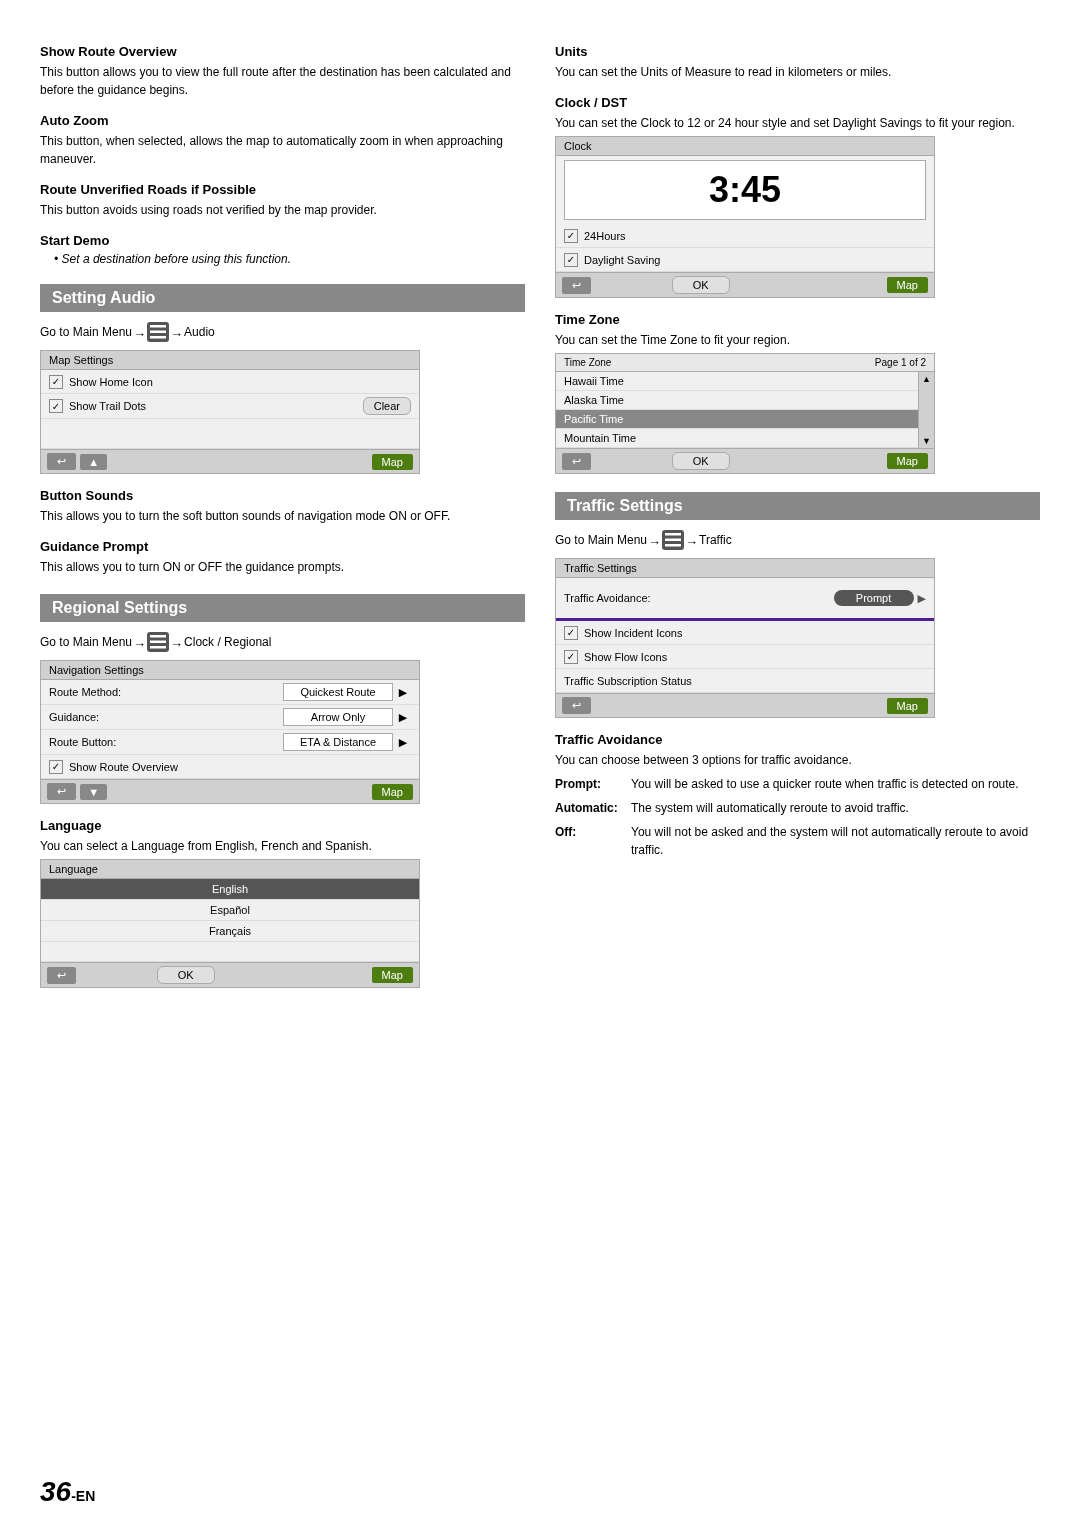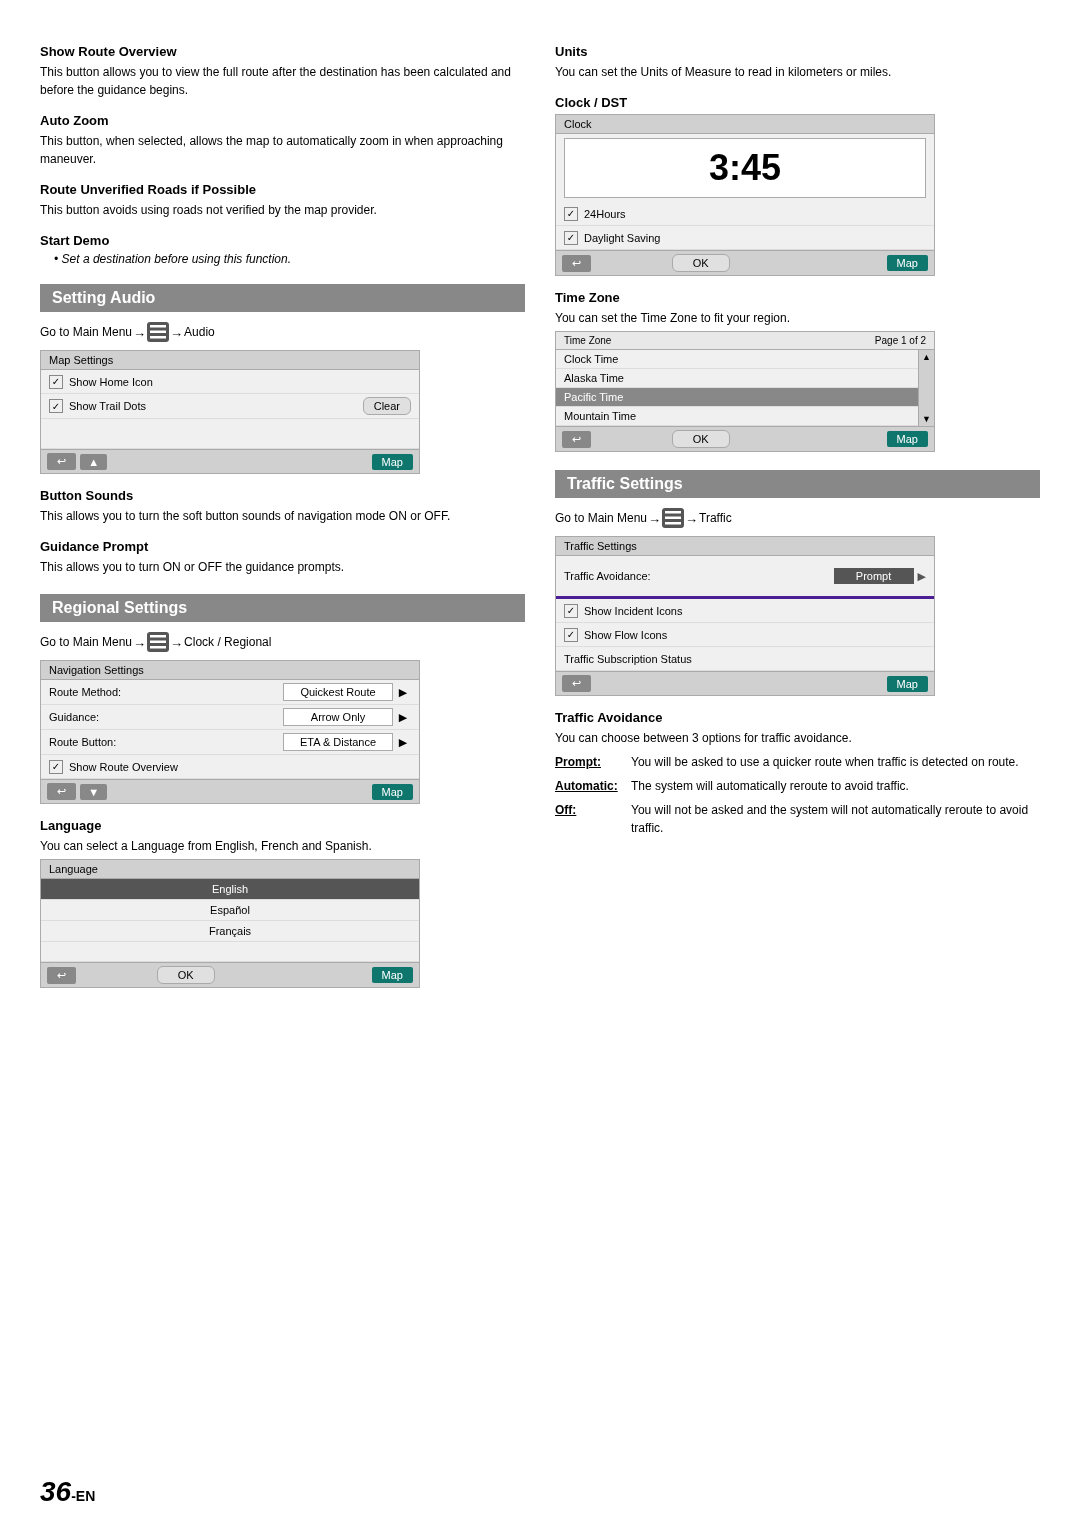--- a/index.html
+++ b/index.html
@@ -132,21 +132,21 @@
       border: none;
       padding: 2px 10px;
       font-size: 11px;
       border-radius: 2px;
       cursor: pointer;
       display: flex;
       align-items: center;
       justify-content: center;
     }
     .ui-btn-map {
-      background: #0f766e;
+      background: #4d7c0f;
       color: #fff;
       border: none;
       padding: 2px 10px;
       font-size: 11px;
       border-radius: 2px;
       margin-left: auto;
       cursor: pointer;
       text-align: right;
     }
     .ui-btn-ok {
@@ -224,32 +224,33 @@
       justify-content: space-between;
     }
     .traffic-row-value .t-label { flex: 1; font-size: 11px; }
     .traffic-row-value .t-value {
       background: #555;
       color: #fff;
       padding: 2px 16px;
       font-size: 11px;
       min-width: 80px;
       text-align: center;
+      border-radius: 8px;
     }
     .traffic-row-value .t-arrow { font-size: 11px; margin-left: 4px; color: #555; }
 
     
     .ta-row {
       display: flex;
       gap: 6px;
       margin-top: 6px;
       font-size: 12px;
       line-height: 1.5;
     }
-    .ta-label { font-weight: bold; min-width: 70px; text-decoration: underline; }
+    .ta-label { font-weight: bold; min-width: 70px; }
     .ta-body { flex: 1; }
 
     
     .page-number {
       position: fixed;
       bottom: 18px;
       left: 40px;
       font-size: 28px;
       font-style: italic;
       font-weight: bold;
@@ -397,20 +398,21 @@
     </div>
 
   </div>
 
   <div class="col-right">
 
     <h3 class="section-title">Units</h3>
     <p class="section-body">You can set the Units of Measure to read in kilometers or miles.</p>
 
     <h3 class="section-title">Clock / DST</h3>
+    <p class="section-body">You can set the Clock to 12 or 24 hour style and set Daylight Savings to fit your region.</p>
 
     <div class="ui-box">
       <div class="clock-title">Clock</div>
       <div class="clock-display">3:45</div>
       <div class="ui-box-row">
         <span class="checkbox">✓</span>
         <span>24Hours</span>
       </div>
       <div class="ui-box-row">
         <span class="checkbox">✓</span>
@@ -426,21 +428,21 @@
     <h3 class="section-title">Time Zone</h3>
     <p class="section-body">You can set the Time Zone to fit your region.</p>
 
     <div class="ui-box">
       <div class="tz-header-row">
         <span>Time Zone</span>
         <span>Page 1 of 2</span>
       </div>
       <div class="tz-with-scroll">
         <div class="tz-list">
-          <div class="tz-row">Clock Time</div>
+          <div class="tz-row">Hawaii Time</div>
           <div class="tz-row">Alaska Time</div>
           <div class="tz-row selected">Pacific Time</div>
           <div class="tz-row">Mountain Time</div>
         </div>
         <div class="tz-scroll">
           <span>▲</span>
           <span>▼</span>
         </div>
       </div>
       <div class="ui-box-footer">

